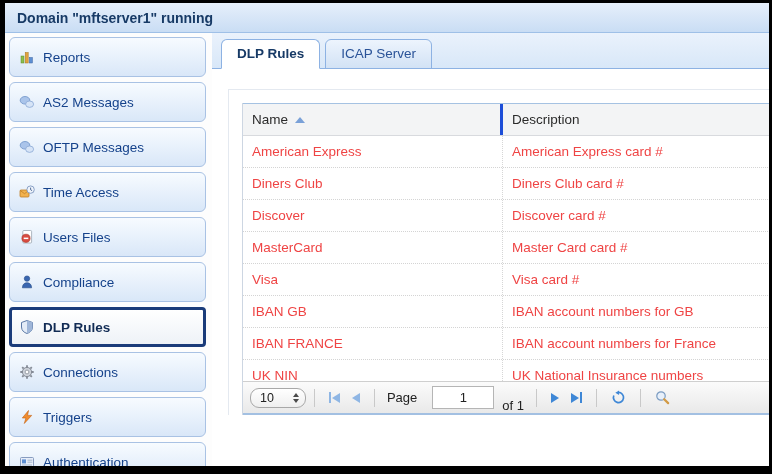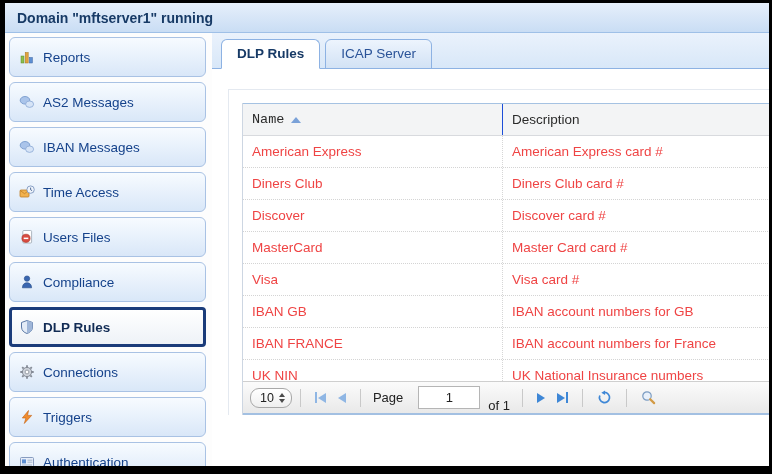--- a/index.html
+++ b/index.html
@@ -43,37 +43,37 @@
   .content { flex:1; position:relative; overflow:hidden; padding:20px 0 0 16px; }
   .panel { border:1px solid #e4e9f0; border-right:none; border-bottom:none;
            margin-right:-6px; padding:13px 0 0 13px; }
 
   
   .grid { border-left:1px solid #cdd6e2; border-right:1px solid #cdd6e2; }
   .grid-header { display:flex; height:33px; background:#f3f4f5; border-top:1px solid #a5c2e2;
                  border-bottom:1px solid #d8dade; align-items:center; }
   .gh-cell { font-size:13.5px; color:#2b2b2b; padding-left:9px; height:100%; display:flex;
              align-items:center; cursor:pointer; }
-  .gh-name { width:260px; flex:0 0 260px; border-right:1px solid #1d4ed8;font-family:Liberation Mono, monospace; }
+  .gh-name { width:260px; flex:0 0 260px; border-right:3px solid #1d4ed8; }
   .gh-desc { flex:1; }
   .sort-asc { width:0; height:0; border-left:5px solid transparent; border-right:5px solid transparent;
               border-bottom:6px solid #7aa1d8; display:inline-block; margin-left:7px; }
 
   .grid-rows { height:245px; overflow:hidden; background:#fff; }
   .row { display:flex; height:32px; border-bottom:1px dotted #d4d4d4; background:#fff; cursor:pointer; }
   .cell { font-size:13.5px; color:#ef4444; line-height:31px; padding-left:9px; white-space:nowrap; overflow:hidden; }
   .c-name { width:260px; flex:0 0 260px; border-right:1px dotted #d6d6d6; }
   .c-desc { flex:1; }
 
   
   .pager { height:34px; background:linear-gradient(#fbfbfb,#e9e9e9); border-top:1px solid #cfcfcf;
            border-bottom:2px solid #a3c0e2; display:flex; align-items:center; padding-left:7px;
            font-size:13px; color:#333; }
   .psep { width:1px; height:18px; background:#c9c9c9; margin:0 8px; }
-  .page-size { display:flex; align-items:center; gap:5px; background:linear-gradient(#ffffff,#efefef);
+  .page-size { display:flex; align-items:center; gap:19px; background:linear-gradient(#ffffff,#efefef);
                border:1px solid #a8a8a8; border-radius:9px; padding:2px 6px 2px 9px; cursor:pointer; }
   .page-size .val { font-size:12.5px; color:#222; }
   .steppers { display:flex; flex-direction:column; gap:2px; }
   .tri-up-s { width:0; height:0; border-left:3.5px solid transparent; border-right:3.5px solid transparent;
               border-bottom:4.5px solid #4a4a4a; }
   .tri-dn-s { width:0; height:0; border-left:3.5px solid transparent; border-right:3.5px solid transparent;
               border-top:4.5px solid #4a4a4a; }
   .navbtn { display:flex; align-items:center; gap:1px; padding:0 6px; cursor:pointer; }
   .tri-l { width:0; height:0; border-top:5.5px solid transparent; border-bottom:5.5px solid transparent;
            border-right:8px solid currentColor; }
@@ -117,21 +117,21 @@
               <ellipse cx="10.6" cy="10.2" rx="4" ry="3.2" fill="#d6e4f7" stroke="#8aa8d4" stroke-width="0.8"></ellipse>
             </svg>
           <span class="lbl">AS2 Messages</span>
         </div>
 
         <div class="side-item">
           <svg class="icon16" viewBox="0 0 16 16">
               <ellipse cx="6" cy="6.3" rx="4.8" ry="3.8" fill="#aac4ea" stroke="#6f93c8" stroke-width="0.8"></ellipse>
               <ellipse cx="10.6" cy="10.2" rx="4" ry="3.2" fill="#d6e4f7" stroke="#8aa8d4" stroke-width="0.8"></ellipse>
             </svg>
-          <span class="lbl">IBAN Messages</span>
+          <span class="lbl">OFTP Messages</span>
         </div>
 
         <div class="side-item">
           <svg class="icon16" viewBox="0 0 16 16">
               <rect x="1" y="6" width="9" height="7" rx="1" fill="#f2b24e" stroke="#bf7f26" stroke-width="0.8"></rect>
               <path d="M1 6.3 l4.5 3.4 L10 6.3" stroke="#bf7f26" fill="none" stroke-width="0.8"></path>
               <circle cx="11.6" cy="5.6" r="3.7" fill="#eef3fb" stroke="#7f99bf" stroke-width="0.9"></circle>
               <path d="M11.6 3.6 v2.1 l1.5 1" stroke="#43608c" stroke-width="0.9" fill="none"></path>
             </svg>
           <span class="lbl">Time Access</span>

